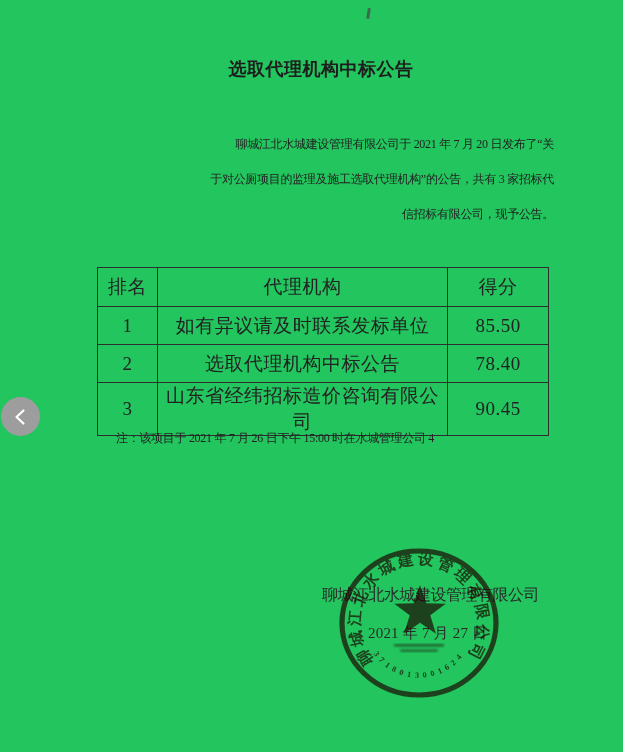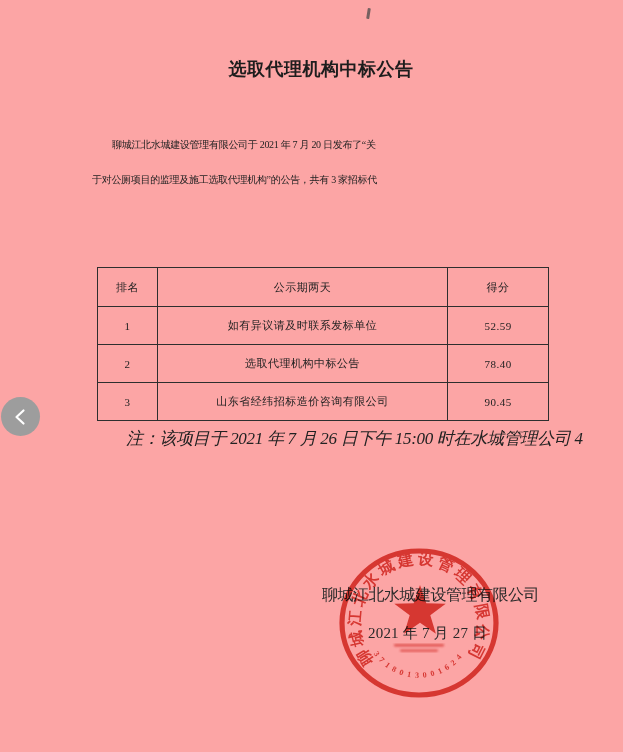--- a/index.html
+++ b/index.html
@@ -4,47 +4,47 @@
 <style>
   html,body{margin:0;padding:0;}
   body{
     width:623px;height:752px;
     background:#fdfdfd;
     font-family:"Liberation Serif","DejaVu Serif",serif;
     color:#262626;
     position:relative;
     overflow:hidden;
   }
-  .page{position:absolute;inset:0;background:#fca5a5;padding-left:38px;}
+  .page{position:absolute;inset:0;background:#22c55e;padding-left:38px;}
   .scan-artifact{
     position:absolute;left:367px;top:8px;width:3px;height:11px;
     background:#4a4a4a;border-radius:1px;transform:rotate(9deg);opacity:.75;
   }
   .title{
     position:absolute;left:91px;top:57px;width:460px;margin:0;
     text-align:center;font-size:18px;font-weight:700;letter-spacing:.5px;
     font-family:"Liberation Sans","DejaVu Sans",sans-serif;color:#1d1d1d;
   }
   .body-text{position:absolute;left:92px;top:127px;width:462px;
-    font-size:10px;letter-spacing:-.3px;line-height:35px;color:#222;}
+    font-size:12px;letter-spacing:-.3px;line-height:35px;color:#222;text-align:right;}
   .body-text .line{white-space:nowrap;}
   .indent{text-indent:2em;}
   .doc-table{
     position:absolute;left:97px;top:267px;width:451px;
     border-collapse:collapse;table-layout:fixed;
-    font-size:11px;color:#222;
+    font-size:19px;color:#222;
   }
   .doc-table th,.doc-table td{
     border:1.6px solid #2e2e2e;text-align:center;vertical-align:middle;
     font-weight:400;padding:0;letter-spacing:.5px;
   }
   .doc-table th{height:38px;}
   .doc-table td{height:37px;}
   .note{position:absolute;left:92px;top:421px;width:462px;
-    font-size:17px;letter-spacing:-.3px;line-height:35px;color:#222;font-style:italic;}
+    font-size:12px;letter-spacing:-.3px;line-height:35px;color:#222;}
   .note .line{white-space:nowrap;}
   .sig-company{position:absolute;left:322px;top:585px;font-size:16px;
     letter-spacing:-.5px;white-space:nowrap;color:#2a2a2a;}
   .sig-date{position:absolute;left:368px;top:624px;font-size:15px;
     letter-spacing:.2px;white-space:nowrap;color:#2a2a2a;}
   .stamp{position:absolute;left:336px;top:545px;
     mix-blend-mode:multiply;opacity:.92;}
   .nav-back{
     position:absolute;left:1px;top:397px;width:39px;height:39px;
     border-radius:50%;background:#9d9d9d;border:none;padding:0;
@@ -56,40 +56,41 @@
 
 <div class="page">
 
   <div class="scan-artifact"></div>
 
   <h1 class="title">选取代理机构中标公告</h1>
 
   <div class="body-text">
     <div class="line indent">聊城江北水城建设管理有限公司于 2021 年 7 月 20 日发布了“关</div>
     <div class="line">于对公厕项目的监理及施工选取代理机构”的公告，共有 3 家招标代</div>
+    <div class="line">信招标有限公司，现予公告。</div>
   </div>
 
   <table class="doc-table">
     <colgroup>
         <col style="width:60px">
         <col style="width:290px">
         <col style="width:101px">
       </colgroup>
     <thead>
       <tr>
         <th>排名</th>
-        <th>公示期两天</th>
+        <th>代理机构</th>
         <th>得分</th>
       </tr>
     </thead>
     <tbody>
       <tr>
         <td>1</td>
         <td>如有异议请及时联系发标单位</td>
-        <td>52.59</td>
+        <td>85.50</td>
       </tr>
       <tr>
         <td>2</td>
         <td>选取代理机构中标公告</td>
         <td>78.40</td>
       </tr>
       <tr>
         <td>3</td>
         <td>山东省经纬招标造价咨询有限公司</td>
         <td>90.45</td>

